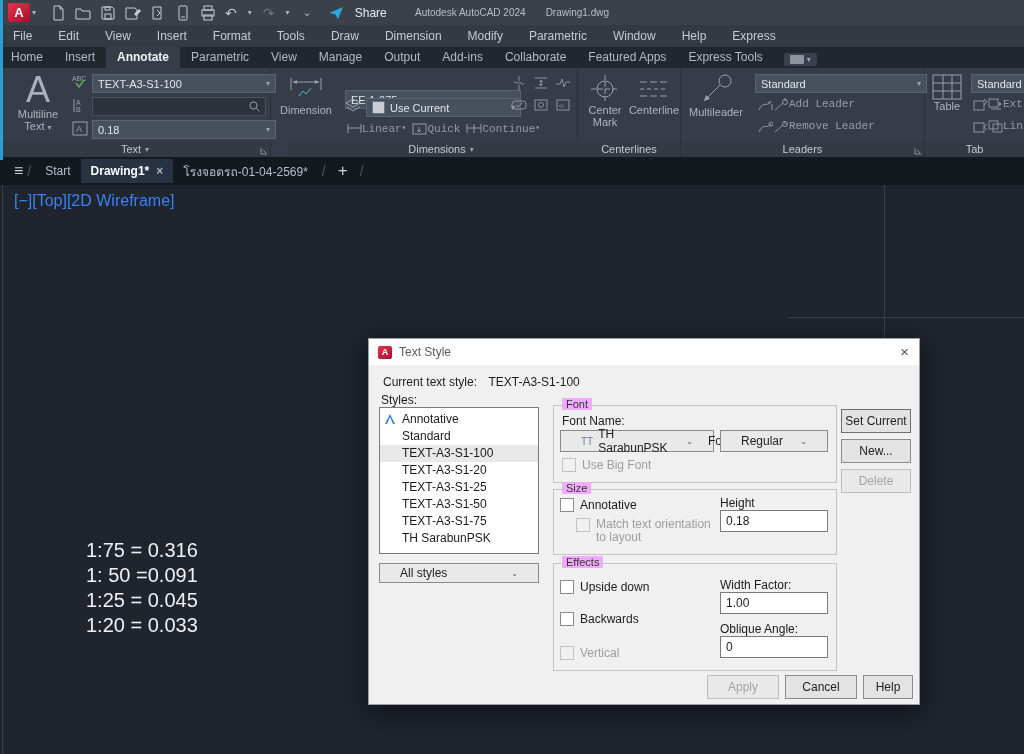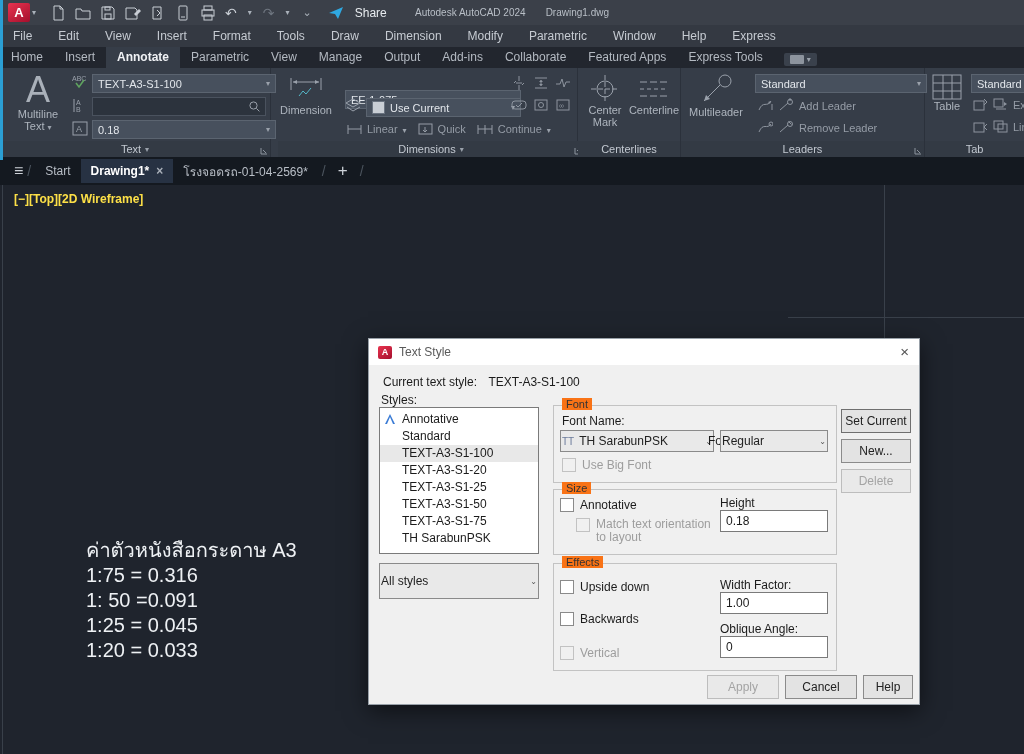--- a/index.html
+++ b/index.html
@@ -37,56 +37,56 @@
      color:#c3c9d1;font-size:11px;display:flex;align-items:center;justify-content:center;gap:4px;}
   .launcher{position:absolute;right:2px;bottom:2px;color:#8d949e;}
   .bigbtn{display:flex;flex-direction:column;align-items:center;justify-content:flex-start;color:#aeb5be;font-size:11px;text-align:center;line-height:12px;}
   .caret{font-size:8px;color:#9aa1ab;}
   .rcombo{display:flex;align-items:center;background:#47505d;border:1px solid #5b6470;color:#e2e6eb;
      font-size:11px;padding:0 5px;height:17px;}
   .rcombo .caret{margin-left:auto;}
   .rsearch{display:flex;align-items:center;background:#2c333d;border:1px solid #4a525e;height:17px;padding:0 4px;}
   .rsearch .ic{margin-left:auto;color:#9aa1ab;}
   .ticon{color:#9aa1ab;}
-  .toolrow{display:flex;align-items:flex-end;gap:5px;color:#959ca6;font-size:11px;}
+  .toolrow{display:flex;align-items:flex-start;color:#959ca6;font-size:11px;font-family:Liberation Mono, monospace;}
   .minis{display:grid;grid-template-columns:repeat(3,18px);grid-auto-rows:18px;gap:4px;}
   .minis .ic{color:#8d949e;}
   .leader-label{color:#969da7;font-size:11px;}
 
   
   #filetabs{left:0;top:157px;width:1024px;height:28px;background:#141920;display:flex;align-items:center;color:#b9bfc7;}
   .ft-sep{color:#4c545e;font-size:14px;margin:0 4px;}
   .ftab{font-size:12px;padding:5px 10px;display:flex;align-items:center;gap:7px;}
   .ftab.active{background:#273243;color:#fff;font-weight:bold;}
   .ftab .x{color:#aab1ba;font-size:12px;}
   #newtab{color:#cdd2d8;font-size:17px;padding:0 8px;}
   #ham{color:#cdd2d8;margin-left:14px;font-size:16px;letter-spacing:0;}
 
   
   #canvas{left:0;top:185px;width:1024px;height:569px;background:#1f242d;}
-  #vp-label{left:14px;top:192px;color:#fde047;font-size:12px;font-weight:bold;}
+  #vp-label{left:14px;top:192px;color:#3b82f6;font-size:16px;}
   .faintline{background:#39404a;}
   #annot{left:86px;top:538px;color:#eef1f4;font-size:20px;line-height:25px;}
 
   
   #dialog{left:368px;top:338px;width:550px;height:365px;background:#f0f0f0;border:1px solid #98a0a8;
      box-shadow:0 6px 22px rgba(0,0,0,.55);font-size:12px;color:#1b1b1b;}
   #dlg-title{position:absolute;left:0;top:0;right:0;height:26px;background:#fff;display:flex;align-items:center;}
   #dlg-title .dlogo{width:14px;height:13px;background:linear-gradient(145deg,#e8334f,#a50f2d);color:#fff;
      font-size:9px;font-weight:bold;display:flex;align-items:center;justify-content:center;border-radius:2px;margin:0 7px 0 9px;}
   #dlg-title .t{color:#5a5a5a;}
   #dlg-close{position:absolute;right:10px;top:4px;color:#555;font-size:15px;}
   .group{position:absolute;border:1px solid #c3c3c3;}
-  .glabel{position:absolute;top:-8px;left:8px;background:#f97316;padding:0 4px;font-size:11px;color:#333;}
+  .glabel{position:absolute;top:-8px;left:8px;background:#f0abfc;padding:0 4px;font-size:11px;color:#333;}
   .cb{width:12px;height:12px;background:#fff;border:1px solid #8a8a8a;display:inline-block;flex:none;}
   .cb.dis{background:#f0f0f0;border-color:#c2c2c2;}
   .cbrow{display:flex;align-items:center;gap:6px;}
   .cbrow.dis{color:#9d9d9d;}
   .input{background:#fff;border:1px solid #7a7a7a;font-size:12px;display:flex;align-items:center;padding:0 5px;}
-  .wcombo{background:#e9e9e9;border:1px solid #8a8a8a;display:flex;align-items:center;font-size:12px;padding:0 1px;color:#222;}
+  .wcombo{background:#e9e9e9;border:1px solid #8a8a8a;display:flex;align-items:center;font-size:12px;padding:0 20px;color:#222;}
   .wcombo .caret{margin-left:auto;color:#555;}
   .wbtn{background:#e3e3e3;border:1px solid #8b8b8b;display:flex;align-items:center;justify-content:center;
      font-size:12px;color:#222;}
   .wbtn.dis{background:#e9e9e9;border-color:#bdbdbd;color:#a4a4a4;}
   #stylelist{left:10px;top:68px;width:160px;height:147px;background:#fff;border:1px solid #7a7a7a;padding-top:3px;box-sizing:border-box;}
   .li{height:17px;line-height:17px;padding-left:22px;color:#1b1b1b;position:relative;}
   .li.sel{background:#e8e8e8;}
   .li .annico{position:absolute;left:4px;top:2px;}
   #preview{left:10px;top:248px;width:160px;height:87px;background:#fff;border:1px solid #4a4a4a;
      display:flex;align-items:center;justify-content:center;font-size:27px;color:#3c3c3c;}
@@ -330,21 +330,21 @@
             </svg>
           </span>
         <span class="ic">
             <svg width="16" height="16" viewBox="0 0 16 16">
               <rect x="2" y="3" width="12" height="10" fill="none" stroke="currentColor"></rect>
               <text x="4" y="11" font-size="7" fill="currentColor">∞</text>
             </svg>
           </span>
       </div>
     </div>
-    <div class="pfooter" style="left:278px;width:306px;">
+    <div class="pfooter" style="left:288px;width:306px;">
       <span>Dimensions</span>
       <span class="caret">▾</span>
       <span class="launcher">
           <svg width="8" height="8" viewBox="0 0 8 8">
             <path d="M1 1v6h6M3 3l3 3" stroke="currentColor" fill="none"></path>
           </svg>
         </span>
     </div>
 
     <div class="panel" style="left:578px;width:102px;">
@@ -498,21 +498,20 @@
     <span id="newtab">+</span>
     <span class="ft-sep">/</span>
   </div>
 
   <div id="canvas" class="abs"></div>
   <div class="abs faintline" style="left:2px;top:185px;width:1px;height:569px;"></div>
   <div class="abs faintline" style="left:884px;top:185px;width:1px;height:153px;"></div>
   <div class="abs faintline" style="left:788px;top:317px;width:236px;height:1px;"></div>
   <div id="vp-label" class="abs">[−][Top][2D Wireframe]</div>
   <div id="annot" class="abs">
-    <div>ค่าตัวหนังสือกระดาษ A3</div>
     <div>1:75 = 0.316</div>
     <div>1: 50 =0.091</div>
     <div>1:25 = 0.045</div>
     <div>1:20 = 0.033</div>
   </div>
 
   <div id="dialog" class="abs">
     <div id="dlg-title">
       <span class="dlogo">A</span>
       <span class="t">Text Style</span>
@@ -536,21 +535,21 @@
       </div>
       <div class="li"><span>Standard</span></div>
       <div class="li sel"><span>TEXT-A3-S1-100</span></div>
       <div class="li"><span>TEXT-A3-S1-20</span></div>
       <div class="li"><span>TEXT-A3-S1-25</span></div>
       <div class="li"><span>TEXT-A3-S1-50</span></div>
       <div class="li"><span>TEXT-A3-S1-75</span></div>
       <div class="li"><span>TH SarabunPSK</span></div>
     </div>
 
-    <div class="wcombo abs" style="left:10px;top:224px;width:160px;height:36px;box-sizing:border-box;">
+    <div class="wcombo abs" style="left:10px;top:224px;width:160px;height:20px;box-sizing:border-box;">
       <span>All styles</span>
       <span class="caret">⌄</span>
     </div>
 
 
     <div class="group" style="left:184px;top:66px;width:282px;height:76px;">
       <span class="glabel">Font</span>
       <div class="abs" style="left:8px;top:8px;">Font Name:</div>
       <div class="wcombo abs" style="left:6px;top:24px;width:154px;height:22px;box-sizing:border-box;">
         <span style="color:#6a7a9a;font-size:10px;margin-right:5px;">TT</span>

